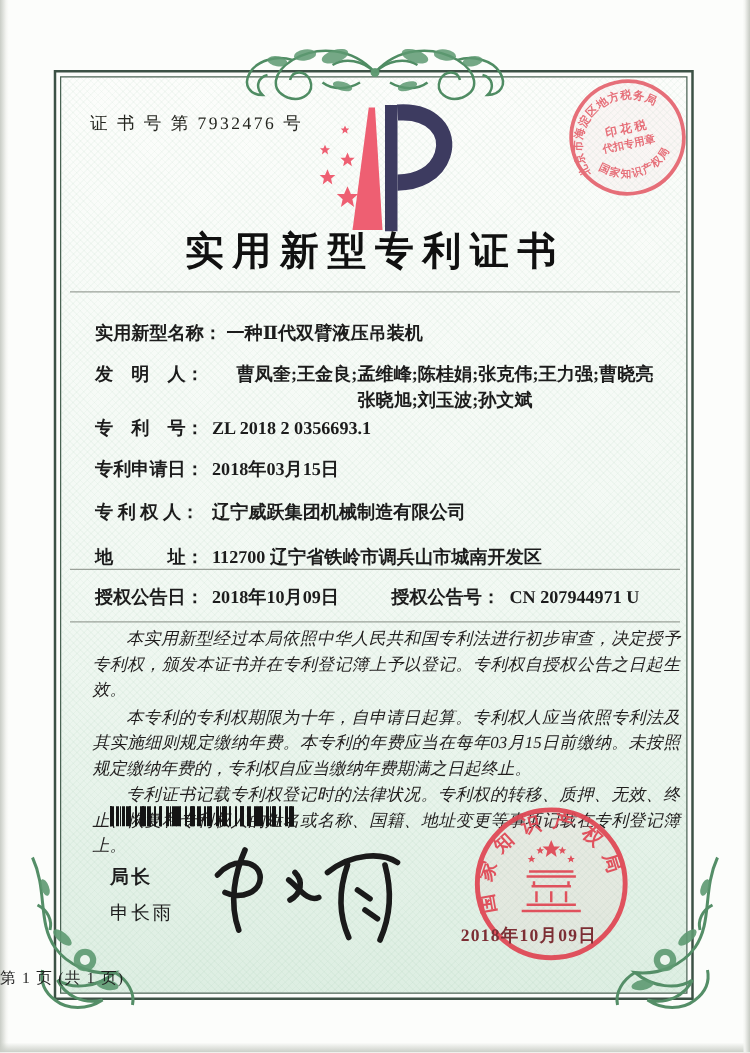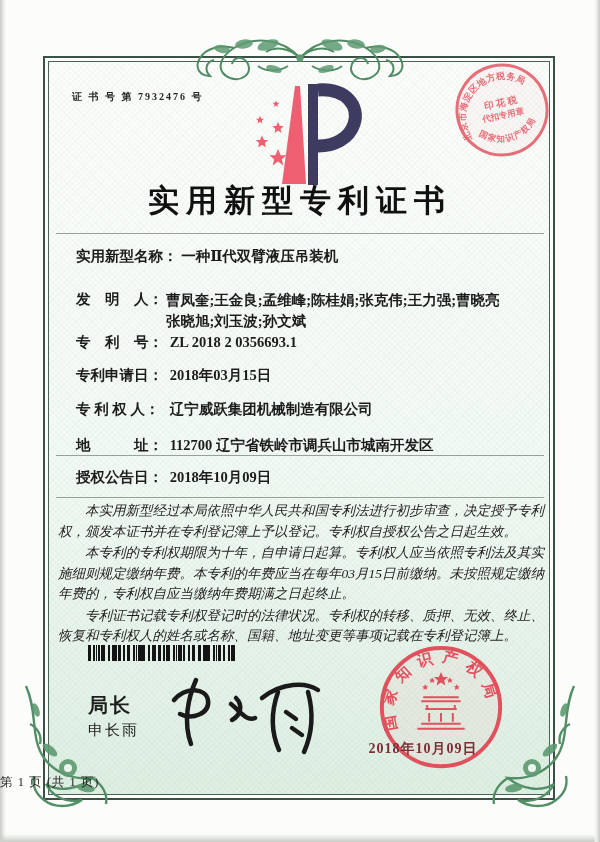--- a/index.html
+++ b/index.html
@@ -19,59 +19,59 @@
     background:
       repeating-linear-gradient(45deg,rgba(110,170,130,0.05) 0 1px,transparent 1px 4px),
       repeating-linear-gradient(-45deg,rgba(110,170,130,0.05) 0 1px,transparent 1px 4px),
       linear-gradient(180deg,rgba(255,255,255,0) 0%,rgba(214,236,221,0.25) 55%,rgba(196,226,206,0.55) 100%);}
 
   .garland{position:absolute;left:170px;top:22px;width:260px;height:66px;}
   .corner{position:absolute;width:120px;height:128px;}
   .corner-left{left:16px;top:684px;}
   .corner-right{right:16px;top:684px;transform:scaleX(-1);}
 
-  .cert-no{position:absolute;left:72px;top:90px;font-size:10px;letter-spacing:2px;color:#24251f;font-weight:700;}
+  .cert-no{position:absolute;left:72px;top:90px;font-size:14px;letter-spacing:2px;color:#24251f;font-weight:400;}
 
   .logo{position:absolute;left:238px;top:80px;width:128px;height:110px;}
   .tax-stamp{position:absolute;left:452px;top:60px;width:100px;height:100px;transform:rotate(-12deg);opacity:.92;}
 
   .title{position:absolute;left:0;top:180px;width:100%;text-align:center;
     font-size:31px;font-weight:bold;letter-spacing:7px;color:#101010;}
 
   .rule{position:absolute;left:56px;right:56px;height:1px;background:#9aa199;}
   .rule-1{top:233px;}
   .rule-2{top:455px;}
   .rule-3{top:497px;}
 
   .row{position:absolute;left:76px;font-size:14.5px;font-weight:bold;color:#1c1c1c;white-space:nowrap;}
   .row .lab{display:inline-block;min-width:90px;}
   .row .val{white-space:pre-line;}
-  .row-name{top:247px;text-align:right;}
+  .row-name{top:257px;text-align:right;}
   .row-inventors{top:290px;white-space:normal;display:flex;}
-  .row-inventors .val{display:inline-block;width:380px;line-height:21px;}
+  .row-inventors .val{display:inline-block;width:380px;line-height:21px;text-align:center;}
   .row-patno{top:333px;}
   .row-filing{top:366px;}
   .row-patentee{top:400px;}
   .row-address{top:436px;}
   .row-grantdate{top:468px;}
   .row-grantno{top:468px;left:313px;}
   .row-grantno .lab{min-width:0;margin-right:4px;}
 
   .body-text{position:absolute;left:58px;right:56px;top:501px;
     font-size:13.5px;line-height:20.5px;color:#201d1d;font-style:italic;
     font-family:"Liberation Serif","DejaVu Serif",serif;text-align:justify;}
-  .body-text p{margin:0 0 1px 0;text-indent:2em;}
+  .body-text p{margin:0 0 1px 16px;text-indent:2em;}
 
   .barcode{position:absolute;left:88px;top:645px;width:150px;height:16px;
     background:
       repeating-linear-gradient(90deg,#141414 0 2px,transparent 2px 5px),
       repeating-linear-gradient(90deg,#141414 0 1px,transparent 1px 8px),
       repeating-linear-gradient(90deg,#141414 0 3px,transparent 3px 13px);}
 
-  .officer-title{position:absolute;left:88px;top:692px;font-size:20px;font-weight:bold;
+  .officer-title{position:absolute;left:88px;top:692px;font-size:15px;font-weight:bold;
     font-family:"Liberation Sans","DejaVu Sans",sans-serif;color:#1d1d1d;letter-spacing:2px;text-align:center;}
   .officer-name{position:absolute;left:88px;top:721px;font-size:15px;font-weight:normal;
     font-family:"Liberation Sans","DejaVu Sans",sans-serif;color:#1d1d1d;letter-spacing:2px;}
   .signature{position:absolute;left:158px;top:670px;width:175px;height:88px;}
 
   .main-stamp{position:absolute;left:368px;top:642px;width:146px;height:138px;opacity:.93;}
   .stamp-date{position:absolute;left:358px;top:740px;width:130px;text-align:center;
     font-size:14px;font-weight:bold;color:#7c2e34;letter-spacing:1px;}
 
   .page-footer{position:absolute;left:0;top:774px;width:100%;text-align:left;
@@ -200,20 +200,24 @@
   <div class="row row-address">
     <span class="lab">地　　　址：</span>
     <span class="val">112700 辽宁省铁岭市调兵山市城南开发区</span>
   </div>
 
   <div class="rule rule-2"></div>
 
   <div class="row row-grantdate">
     <span class="lab">授权公告日：</span>
     <span class="val">2018年10月09日</span>
+  </div>
+  <div class="row row-grantno">
+    <span class="lab">授权公告号：</span>
+    <span class="val">CN 207944971 U</span>
   </div>
 
   <div class="rule rule-3"></div>
 
   <div class="body-text">
     <p>本实用新型经过本局依照中华人民共和国专利法进行初步审查，决定授予专利权，颁发本证书并在专利登记簿上予以登记。专利权自授权公告之日起生效。</p>
     <p>本专利的专利权期限为十年，自申请日起算。专利权人应当依照专利法及其实施细则规定缴纳年费。本专利的年费应当在每年03月15日前缴纳。未按照规定缴纳年费的，专利权自应当缴纳年费期满之日起终止。</p>
     <p>专利证书记载专利权登记时的法律状况。专利权的转移、质押、无效、终止、恢复和专利权人的姓名或名称、国籍、地址变更等事项记载在专利登记簿上。</p>
   </div>
 

